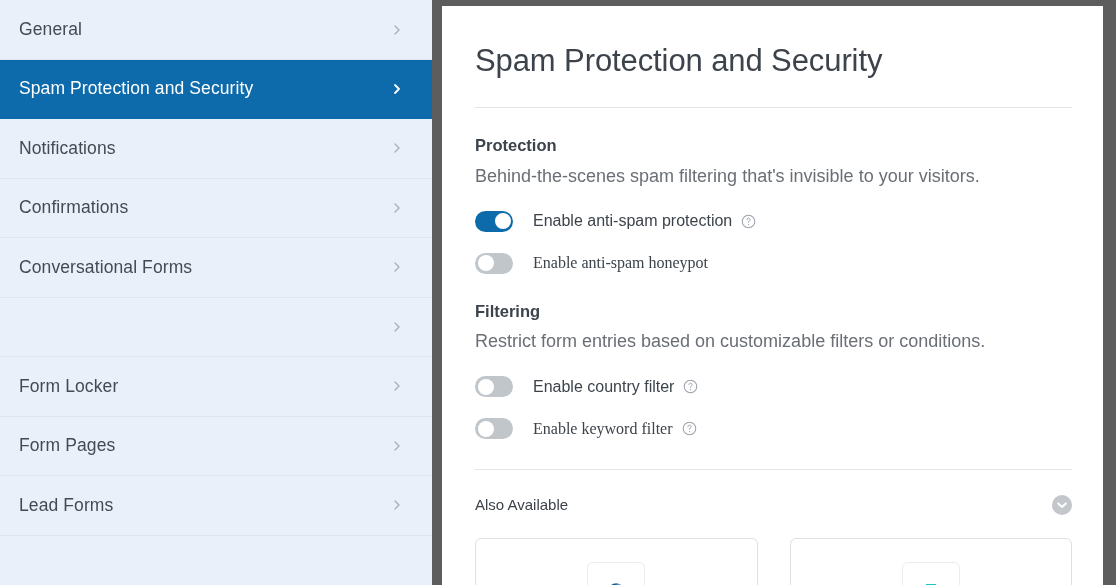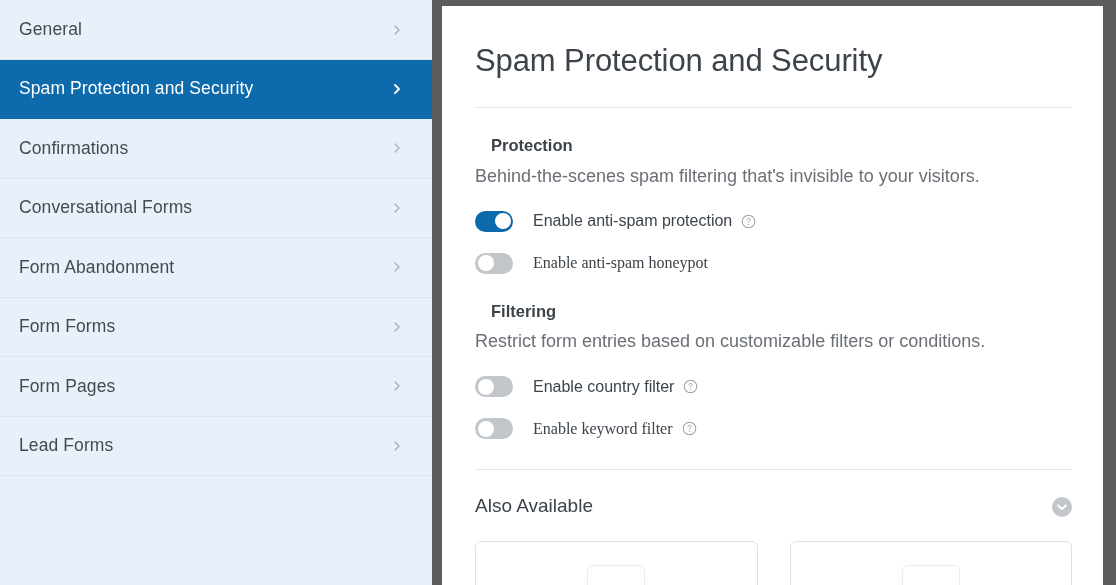--- a/index.html
+++ b/index.html
@@ -107,21 +107,20 @@
     margin-top: 28px;
   }
 
   .section { padding-top: 27px; }
 
   .section-title {
     font-size: 16.5px;
     font-weight: 700;
     color: #3c434a;
     line-height: 1.3;
-    margin-left: 16px;
   }
 
   .section-desc {
     font-size: 18px;
     color: #6a6f76;
     margin-top: 7px;
     line-height: 1.4;
   }
 
   .toggle-row {
@@ -177,21 +176,21 @@
     background: #e4e4e4;
     margin-top: 30px;
   }
 
   .also-header {
     display: flex;
     align-items: center;
     padding-top: 25px;
   }
   .also-title {
-    font-size: 19px;
+    font-size: 15px;
     font-weight: 400;
     color: #3c434a;
     line-height: 1.2;
   }
   .collapse-toggle {
     margin-left: auto;
     width: 20px;
     height: 20px;
     cursor: pointer;
     color: #c3c7cb;
@@ -245,50 +244,57 @@
 
     <div class="nav-item active">
       <span class="nav-label">Spam Protection and Security</span>
       <span class="nav-chevron">
         <svg width="14" height="14" viewBox="0 0 14 14" fill="none">
             <path d="M5 3l4 4-4 4" stroke="currentColor" stroke-width="1.8" stroke-linecap="round" stroke-linejoin="round"></path>
           </svg>
       </span>
     </div>
 
+    <div class="nav-item">
+      <span class="nav-label">Notifications</span>
+      <span class="nav-chevron">
+        <svg width="14" height="14" viewBox="0 0 14 14" fill="none">
+            <path d="M5 3l4 4-4 4" stroke="currentColor" stroke-width="1.4" stroke-linecap="round" stroke-linejoin="round"></path>
+          </svg>
+      </span>
+    </div>
 
     <div class="nav-item">
       <span class="nav-label">Confirmations</span>
       <span class="nav-chevron">
         <svg width="14" height="14" viewBox="0 0 14 14" fill="none">
             <path d="M5 3l4 4-4 4" stroke="currentColor" stroke-width="1.4" stroke-linecap="round" stroke-linejoin="round"></path>
           </svg>
       </span>
     </div>
 
     <div class="nav-item">
       <span class="nav-label">Conversational Forms</span>
       <span class="nav-chevron">
         <svg width="14" height="14" viewBox="0 0 14 14" fill="none">
             <path d="M5 3l4 4-4 4" stroke="currentColor" stroke-width="1.4" stroke-linecap="round" stroke-linejoin="round"></path>
           </svg>
       </span>
     </div>
 
     <div class="nav-item">
-      <span class="nav-label">Form Abandonment</span>
-      <span class="nav-chevron">
-        <svg width="14" height="14" viewBox="0 0 14 14" fill="none">
-            <path d="M5 3l4 4-4 4" stroke="currentColor" stroke-width="1.4" stroke-linecap="round" stroke-linejoin="round"></path>
-          </svg>
-      </span>
-    </div>
-
-    <div class="nav-item">
-      <span class="nav-label">Form Forms</span>
+      <span class="nav-chevron">
+        <svg width="14" height="14" viewBox="0 0 14 14" fill="none">
+            <path d="M5 3l4 4-4 4" stroke="currentColor" stroke-width="1.4" stroke-linecap="round" stroke-linejoin="round"></path>
+          </svg>
+      </span>
+    </div>
+
+    <div class="nav-item">
+      <span class="nav-label">Form Locker</span>
       <span class="nav-chevron">
         <svg width="14" height="14" viewBox="0 0 14 14" fill="none">
             <path d="M5 3l4 4-4 4" stroke="currentColor" stroke-width="1.4" stroke-linecap="round" stroke-linejoin="round"></path>
           </svg>
       </span>
     </div>
 
     <div class="nav-item">
       <span class="nav-label">Form Pages</span>
       <span class="nav-chevron">

